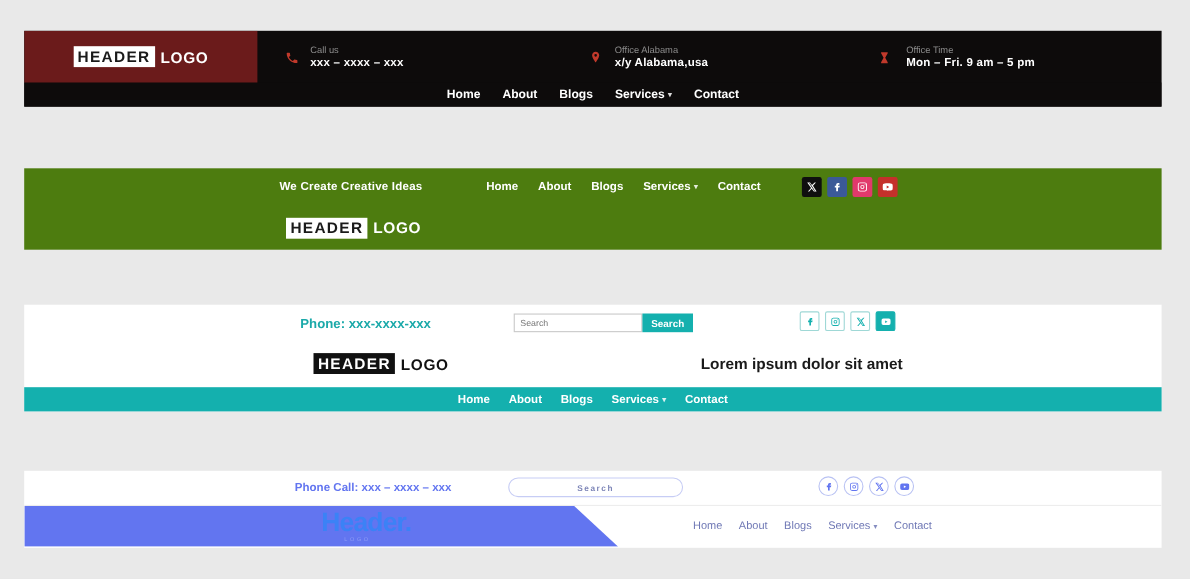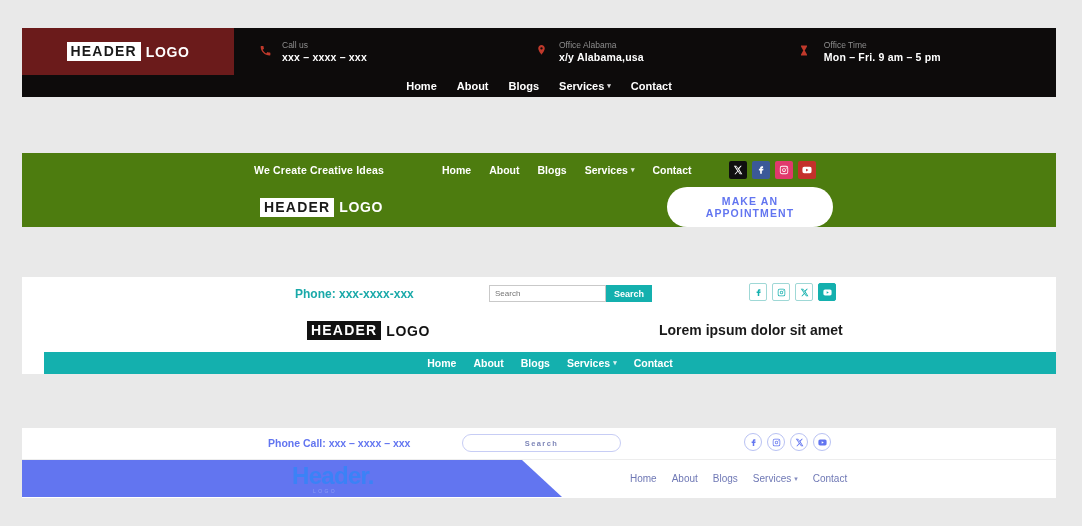--- a/index.html
+++ b/index.html
@@ -24,21 +24,21 @@
     align-items: center; justify-content: center;
   }
   .logo-inline { display: flex; align-items: center; gap: 5px; white-space: nowrap; }
   .logo-chip {
     background: #fff; color: #1a1a1a; font-weight: 700;
     font-size: 14px; letter-spacing: 1.2px; padding: 1px 4px 2px 4px;
   }
   .logo-word { color: #fff; font-weight: bold; font-size: 14px; letter-spacing: .6px; }
 
   .h1-infos { flex: 1; display: flex; align-items: center; }
-  .info-item { display: flex; align-items: flex-start; gap: 9px; }
+  .info-item { display: flex; align-items: flex-end; gap: 9px; }
   .info-1 { margin-left: 23px; }
   .info-2 { margin-left: 167px; }
   .info-3 { margin-left: 152px; gap: 12px; }
   .info-ic { width: 16px; height: 22px; display:flex; align-items:center; justify-content:center; color:#c0392b; }
   .info-txt .lbl { color: #8d8d8d; font-size: 8.5px; line-height: 11px; }
   .info-txt .val { color: #fff; font-size: 10.5px; font-weight: bold; line-height: 13px; letter-spacing: .2px; }
 
   .h1-cta-wrap {
     width: 208px; background: #6b1b1b; display: flex;
     align-items: center; justify-content: center;
@@ -87,21 +87,21 @@
   .h2-appt {
     position: absolute; left: 645px; background: #fff; color: #6275f0;
     border: none; border-radius: 20px; padding: 8px 30px;
     font-size: 10.5px; font-weight: bold; letter-spacing: 1.1px;
     font-family: inherit; cursor: pointer; width: 166px;
   }
 
   
   .h3 {
     position: absolute; left: 22px; top: 277px;
-    width: 1034px; height: 97px; background: #fff; padding-left: 22px;
+    width: 1034px; height: 97px; background: #fff;
   }
   .h3-row1 { height: 36px; position: relative; }
   .h3-phone {
     position: absolute; left: 251px; top: 10px;
     color: #1aa9a9; font-size: 12px; font-weight: bold;
   }
   .h3-search { position: absolute; left: 445px; top: 8px; display: flex; }
   .h3-search input {
     width: 117px; height: 17px; border: 1px solid #c9c9c9; background: #fff;
     font-size: 8px; padding: 0 5px; color: #555; font-family: inherit; outline: none;
@@ -303,21 +303,20 @@
             </svg>
         </a>
       </div>
     </div>
 
     <div class="h2-row2">
       <span class="h2-logo logo-inline">
         <span class="logo-chip">HEADER</span>
         <span class="logo-word">LOGO</span>
       </span>
-      <button class="h2-appt">MAKE AN APPOINTMENT</button>
     </div>
   </div>
 
   <div class="h3">
     <div class="h3-row1">
       <span class="h3-phone">Phone: xxx-xxxx-xxx</span>
 
       <div class="h3-search">
         <input type="text" placeholder="Search" style="">
         <button>Search</button>

